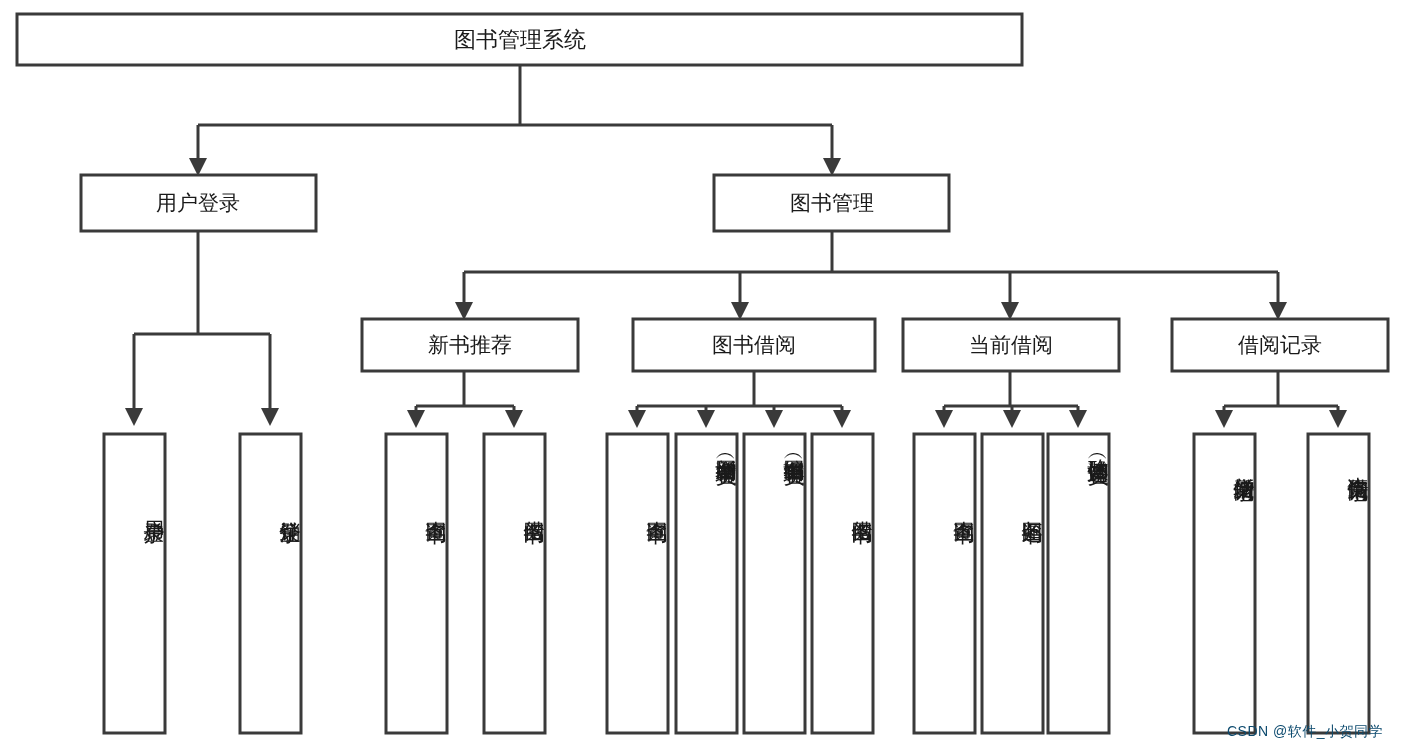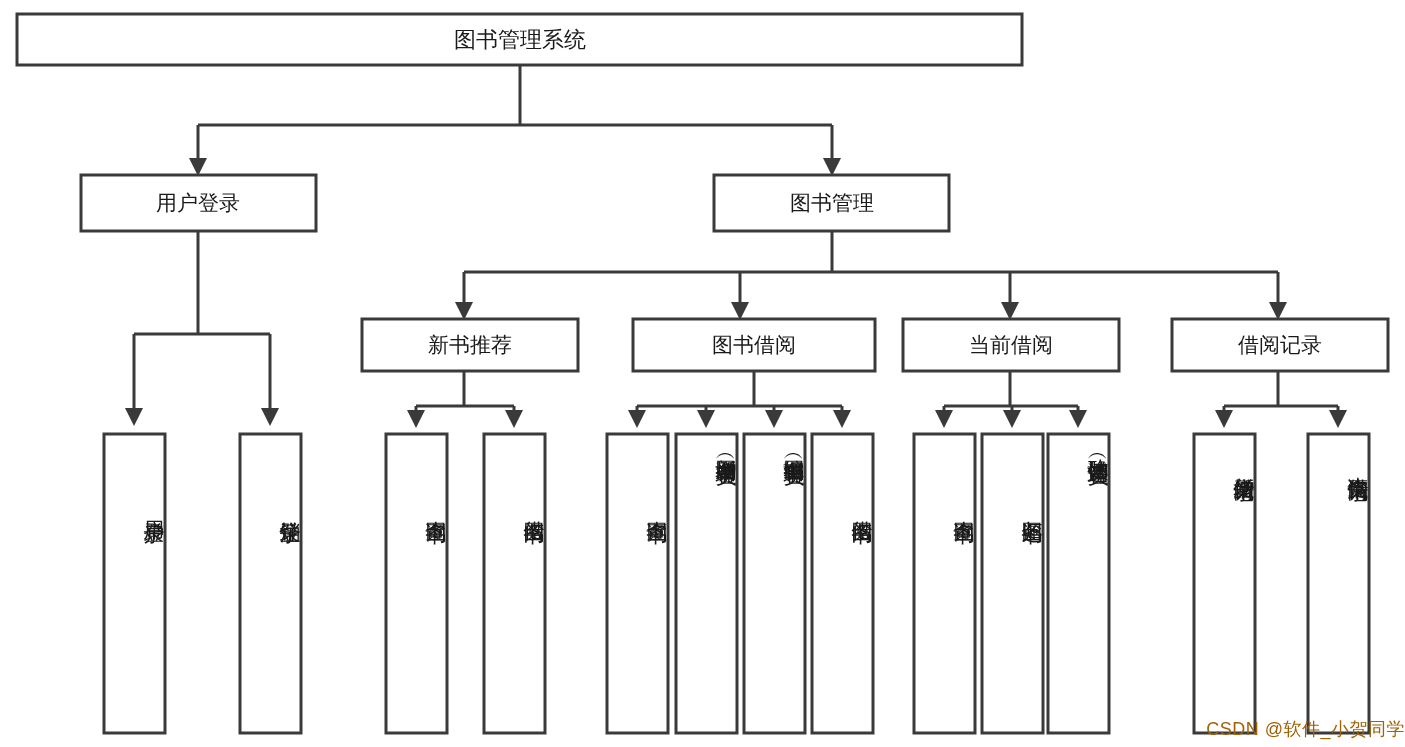--- a/index.html
+++ b/index.html
@@ -65,25 +65,25 @@
     color: #1a1a1a;
     text-align: center;
     writing-mode: vertical-rl;
     text-orientation: upright;
     white-space: nowrap;
     pointer-events: none;
     letter-spacing: 1px;
   }
   .watermark {
     position: absolute;
-    right: 0;
+    right: 22px;
     bottom: 6px;
     font-family: "Liberation Sans", "DejaVu Sans", sans-serif;
-    font-size: 18px;
-    color: #a16207;
+    font-size: 14px;
+    color: #0c4a6e;
     letter-spacing: 0.5px;
     white-space: nowrap;
   }
 </style>
 </head>
 <body>
 
 <div id="diagram-root">
 
   <svg id="diagram-svg" viewBox="0 0 1405 747">

